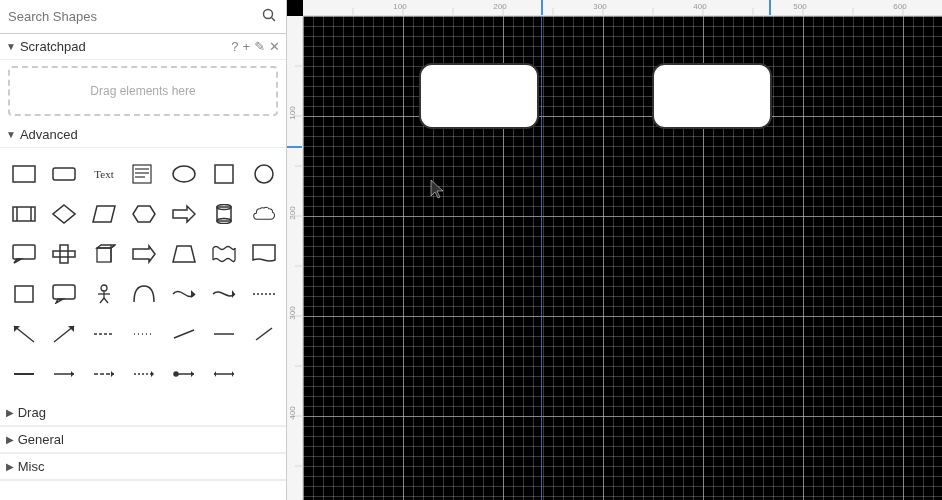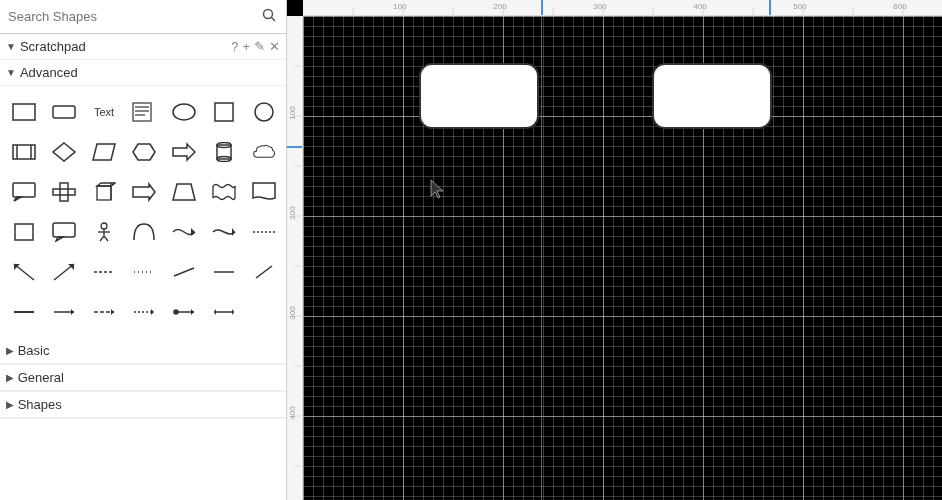--- a/index.html
+++ b/index.html
@@ -79,20 +79,21 @@
       align-items: center;
       justify-content: center;
     }
 
     
     .shapes-grid {
       display: grid;
       grid-template-columns: repeat(8, 32px);
       gap: 8px;
       padding: 6px 8px;
+      font-family: Liberation Serif, serif;
     }
     .shape-item {
       width: 32px;
       height: 32px;
       display: flex;
       align-items: center;
       justify-content: center;
       cursor: grab;
       border-radius: 2px;
     }
@@ -181,20 +182,23 @@
   <div class="section-header">
     <span class="arrow">▼</span>
     <span>Scratchpad</span>
     <span class="header-actions">
       <span style="cursor:pointer;">?</span>
       <span style="cursor:pointer;">+</span>
       <span style="cursor:pointer;">✎</span>
       <span style="cursor:pointer;">✕</span>
     </span>
   </div>
+  <div class="scratchpad-area">
+    <span>Drag elements here</span>
+  </div>
 
   <div class="section-header">
     <span class="arrow">▼</span>
     <span>Advanced</span>
   </div>
   <div class="section-content">
     <div class="shapes-grid">
 
       <div class="shape-item">
         <svg viewBox="0 0 24 20" fill="none" stroke="#333" stroke-width="1.5">
@@ -444,35 +448,35 @@
         </svg>
       </div>
       <div class="shape-item"></div>
       <div class="shape-item"></div>
     </div>
   </div>
 
   <div class="section-misc">
     <div class="section-header">
       <span class="arrow">▶</span>
-      <span>Basic</span>
+      <span>Drag</span>
     </div>
   </div>
 
   <div class="section-advanced">
     <div class="section-header">
       <span class="arrow">▶</span>
       <span>General</span>
     </div>
   </div>
 
   <div class="section-basic">
     <div class="section-header">
       <span class="arrow">▶</span>
-      <span>Shapes</span>
+      <span>Misc</span>
     </div>
   </div>
 
 </div>
 
 <div id="canvas-area">
 
   <div class="ruler-top">
     <svg width="100%" height="16" style="position:absolute;top:0;left:0;">
 

